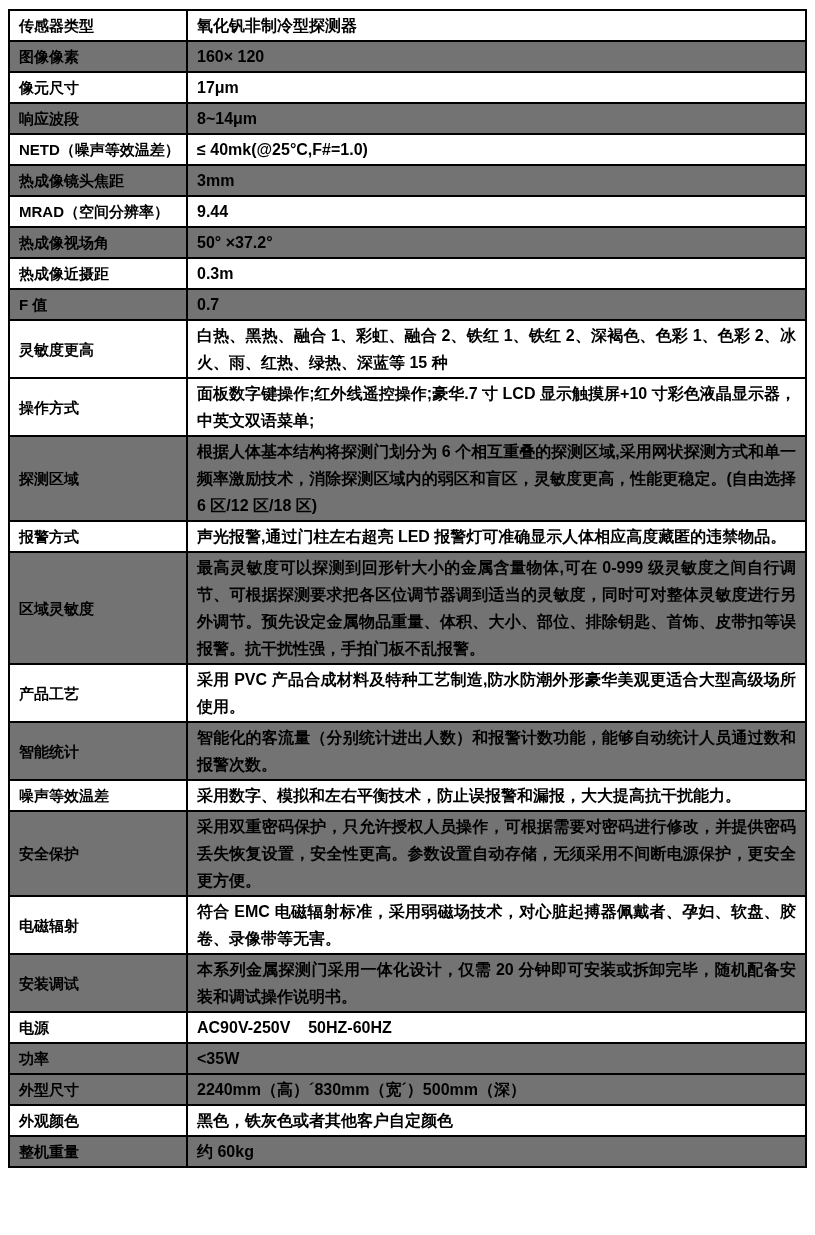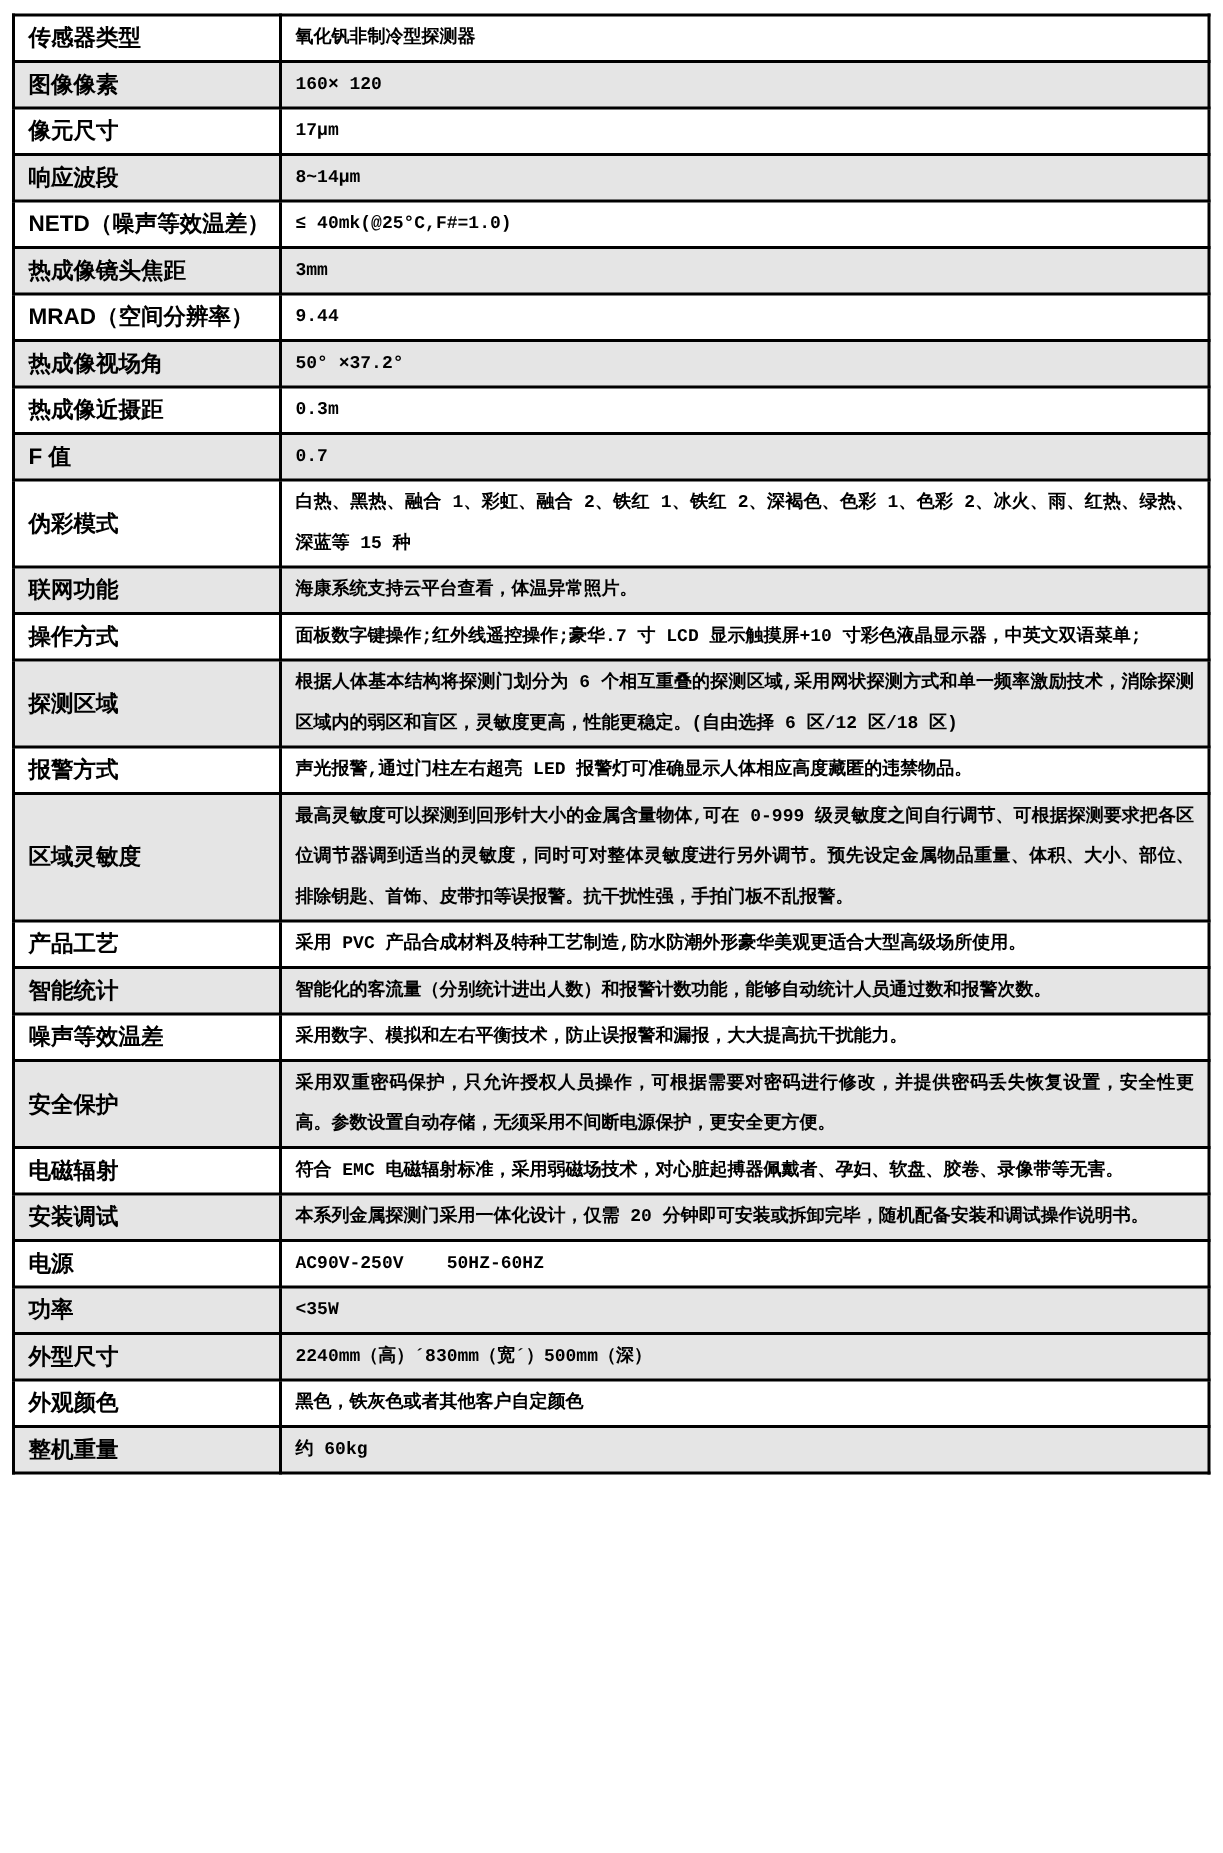--- a/index.html
+++ b/index.html
@@ -29,29 +29,28 @@
   table.spec th{
     width:178px;
     text-align:left;
     font-size:15px;
     line-height:25px;
     white-space:nowrap;
     overflow:hidden;
     height:27px;
   }
   table.spec td{
-    font-size:12px;
+    font-size:16px;
     line-height:27px;
     text-align:justify;
     white-space:pre-wrap;
     word-break:break-all;
-    font-family:Liberation Mono, monospace;
   }
   tr.shaded th, tr.shaded td{
-    background:#e5e5e5;
+    background:#737373;
   }
 </style>
 </head>
 <body>
 
 <div class="page">
   <table class="spec">
     <tbody id="spec-body">
         <tr>
           <th>传感器类型</th>
@@ -87,26 +86,22 @@
         </tr>
         <tr>
           <th>热成像近摄距</th>
           <td>0.3m</td>
         </tr>
         <tr class="shaded">
           <th>F 值</th>
           <td>0.7</td>
         </tr>
         <tr>
-          <th>伪彩模式</th>
+          <th>灵敏度更高</th>
           <td>白热、黑热、融合 1、彩虹、融合 2、铁红 1、铁红 2、深褐色、色彩 1、色彩 2、冰火、雨、红热、绿热、深蓝等 15 种</td>
-        </tr>
-        <tr class="shaded">
-          <th>联网功能</th>
-          <td>海康系统支持云平台查看，体温异常照片。</td>
         </tr>
         <tr>
           <th>操作方式</th>
           <td>面板数字键操作;红外线遥控操作;豪华.7 寸 LCD 显示触摸屏+10 寸彩色液晶显示器，中英文双语菜单;</td>
         </tr>
         <tr class="shaded">
           <th>探测区域</th>
           <td>根据人体基本结构将探测门划分为 6 个相互重叠的探测区域,采用网状探测方式和单一频率激励技术，消除探测区域内的弱区和盲区，灵敏度更高，性能更稳定。(自由选择 6 区/12 区/18 区)</td>
         </tr>
         <tr>

